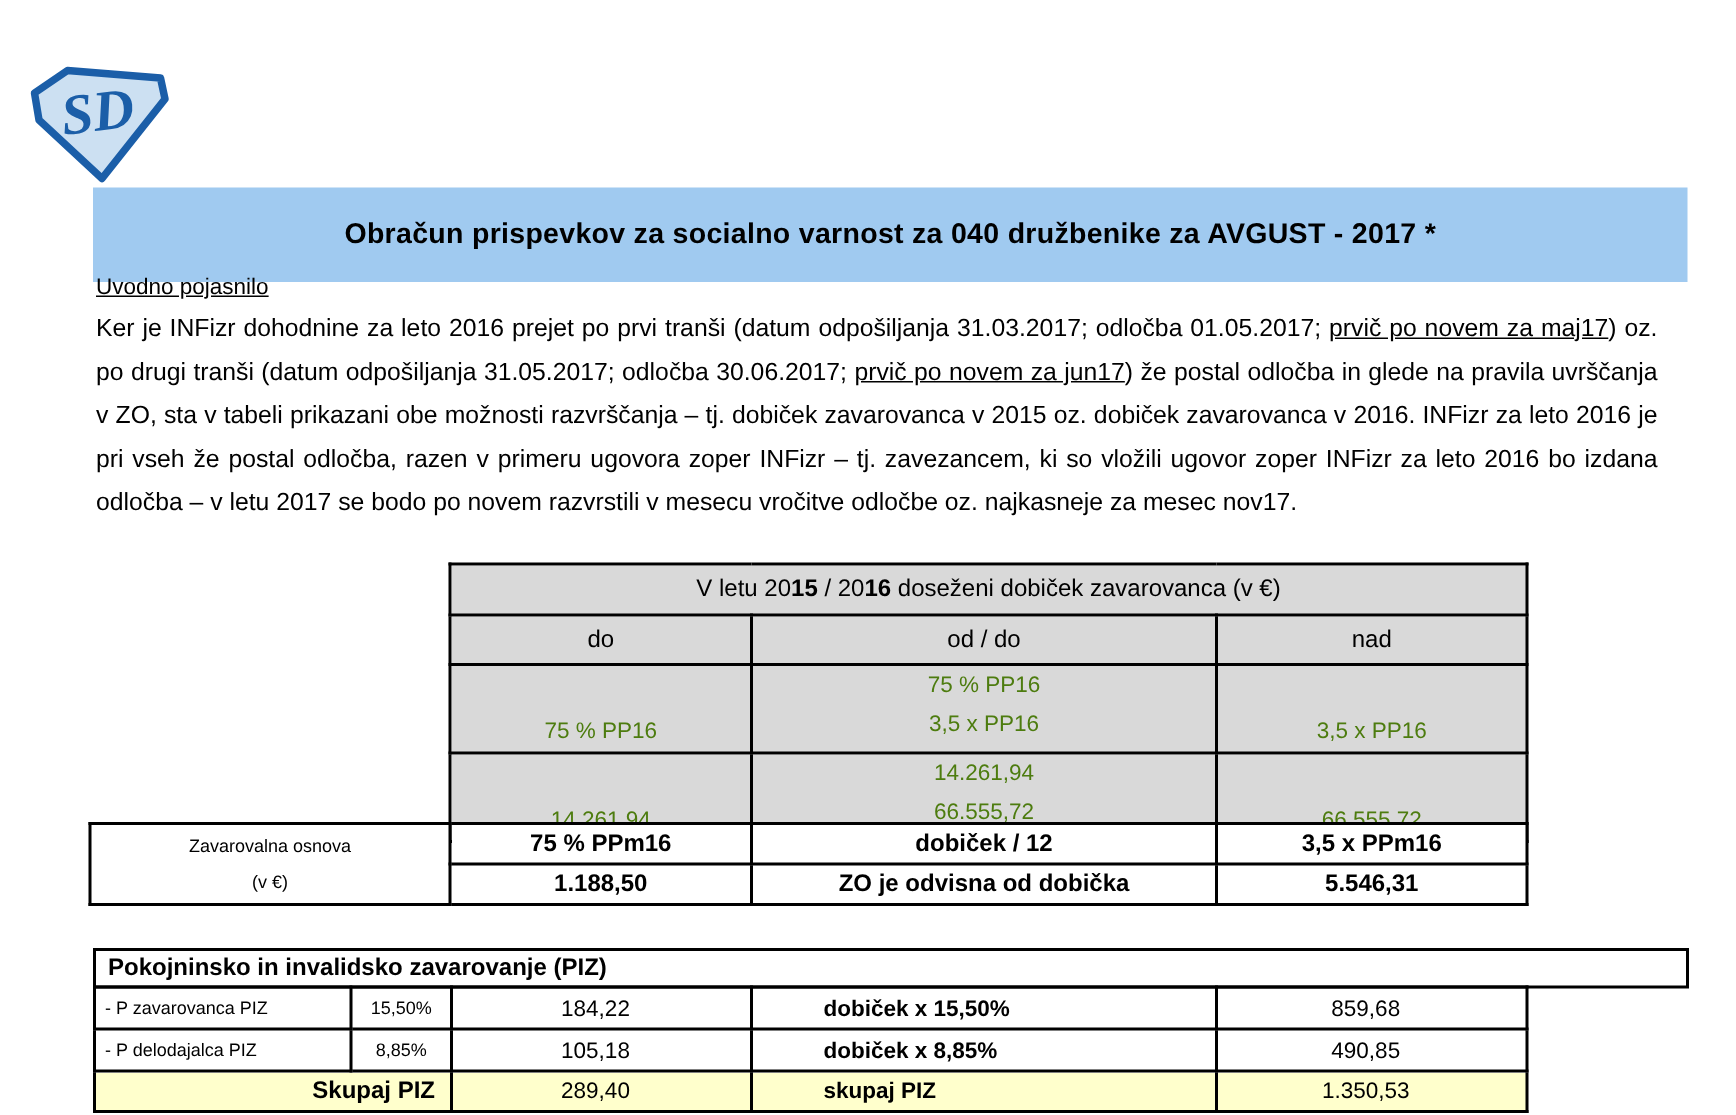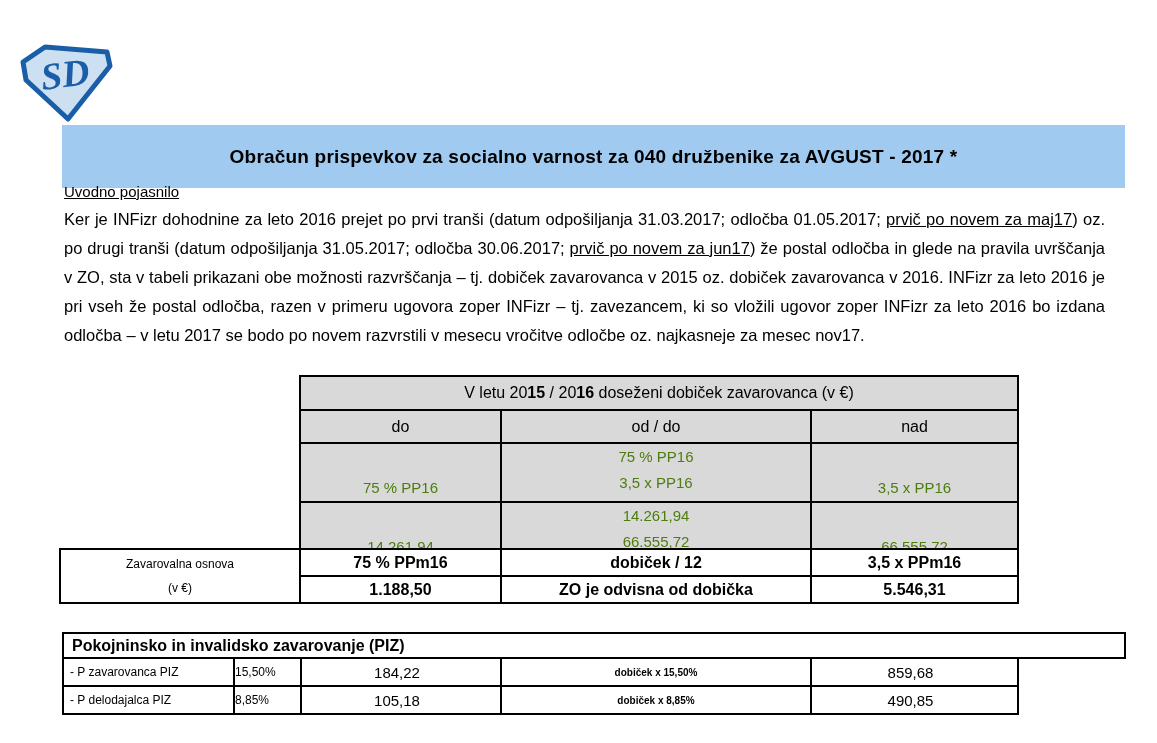--- a/index.html
+++ b/index.html
@@ -36,23 +36,23 @@
   .t-base td{background:#fff;text-align:center;vertical-align:middle;}
   .t-base .lbl{font-size:12px;}
   .t-base .b{font-size:16px;font-weight:bold;height:25px;}
 
   
   .piz-head{left:62px;top:632px;width:1052px;height:23px;border:2px solid #000;
             font-size:16px;font-weight:bold;padding-left:8px;display:flex;align-items:center;}
   .t-piz{left:62px;top:657px;}
   .t-piz td{background:#fff;vertical-align:middle;}
   .t-piz .sm{font-size:12px;padding-left:6px;}
-  .t-piz .smc{font-size:12px;text-align:left;}
+  .t-piz .smc{font-size:12px;text-align:center;}
   .t-piz .amt{font-size:15px;font-weight:normal;text-align:center;padding-right:8px;}
-  .t-piz .frm{font-size:10px;font-weight:bold;text-align:center;}
+  .t-piz .frm{font-size:15px;font-weight:bold;text-align:left;padding-left:47px;}
   .t-piz .tot td{background:#FFFFCC;}
   .t-piz .tot .tlbl{font-size:16px;font-weight:bold;text-align:right;padding-right:10px;}
 </style>
 </head>
 <body>
 
 <div class="page">
 
   <svg class="abs logo" viewBox="0 0 100 82">
     <polygon points="7,20 29,5 91,10 94,24 52,77 10,38" fill="#CCE0F2" stroke="#1B5EA8" stroke-width="5" stroke-linejoin="round"></polygon>
@@ -147,16 +147,22 @@
       <td class="frm">dobiček x 15,50%</td>
       <td class="amt">859,68</td>
     </tr>
     <tr style="height:28px">
       <td class="sm">- P delodajalca PIZ</td>
       <td class="smc">8,85%</td>
       <td class="amt">105,18</td>
       <td class="frm">dobiček x 8,85%</td>
       <td class="amt">490,85</td>
     </tr>
+    <tr class="tot" style="height:27px">
+      <td colspan="2" class="tlbl">Skupaj PIZ</td>
+      <td class="amt">289,40</td>
+      <td class="frm">skupaj PIZ</td>
+      <td class="amt">1.350,53</td>
+    </tr>
   </tbody>
     </table>
 
 </div>
 
 </body></html>

